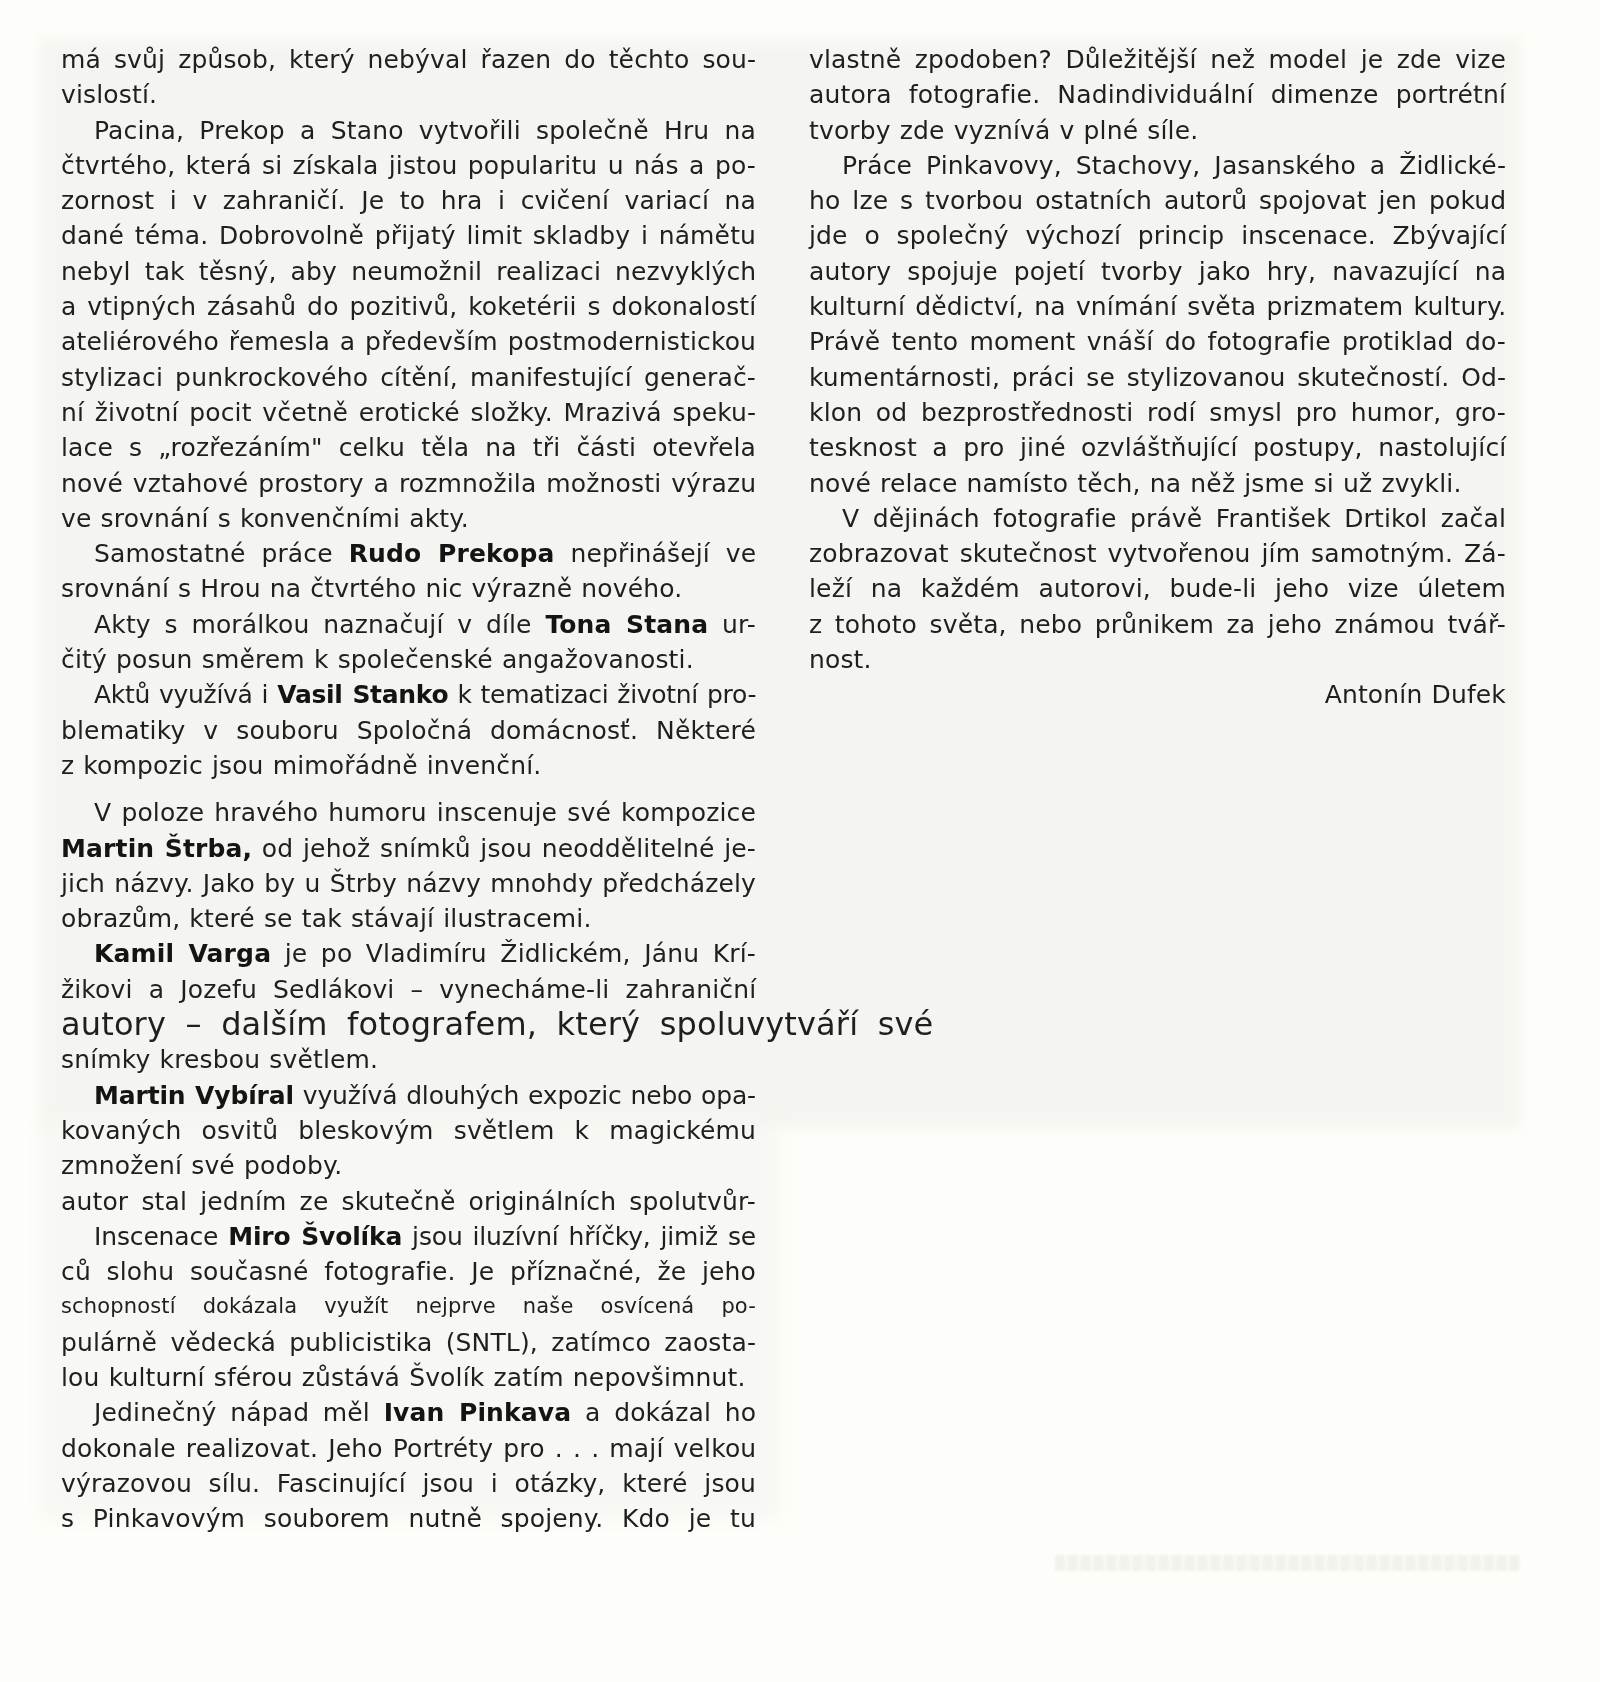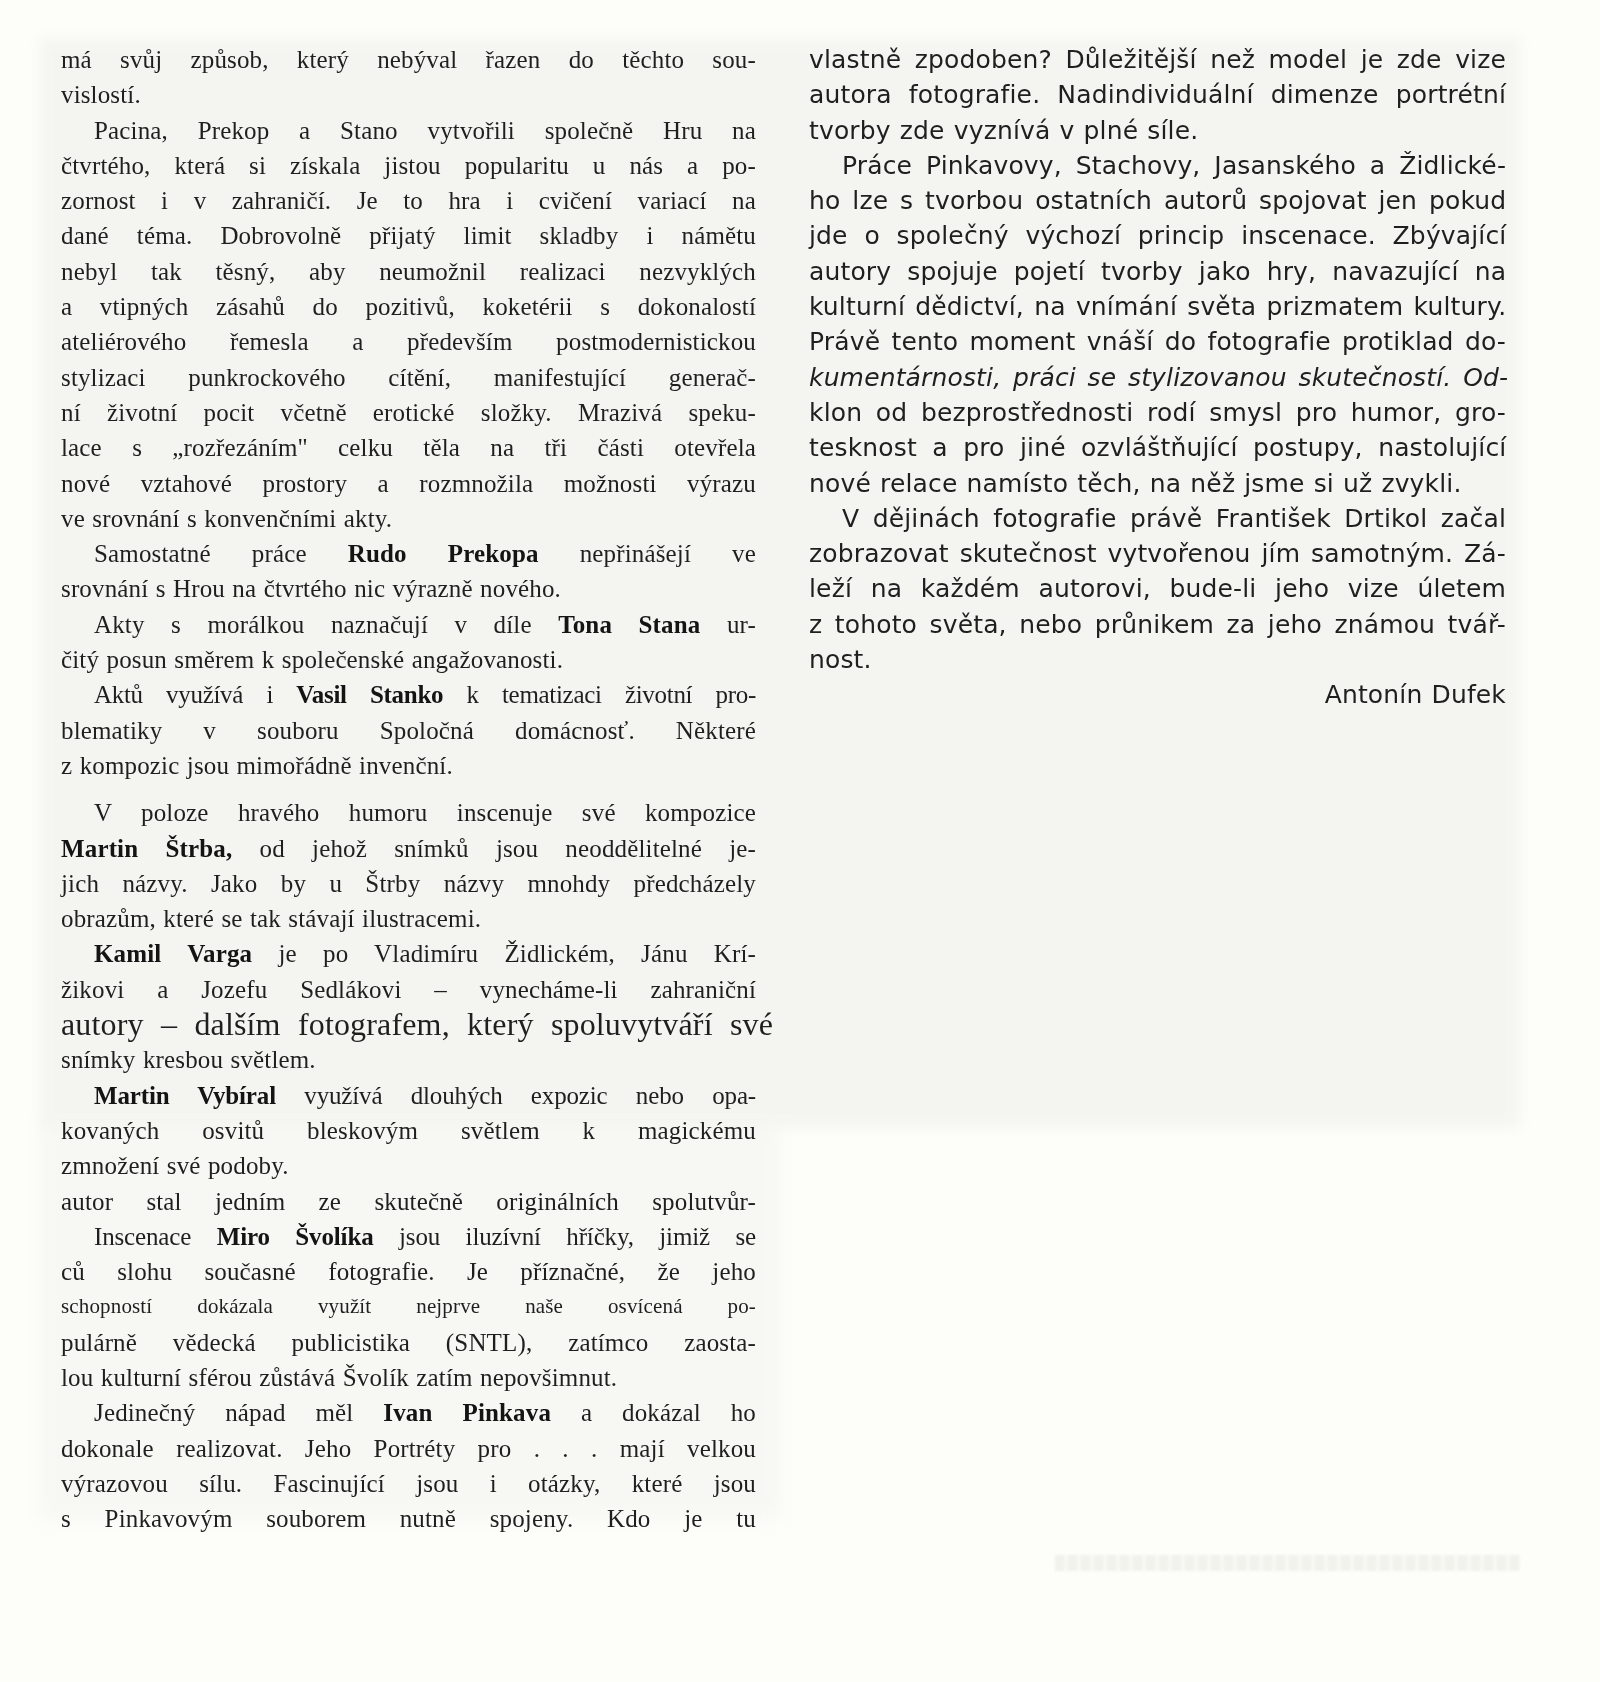--- a/index.html
+++ b/index.html
@@ -55,21 +55,20 @@
       font-size: 25px;
       line-height: 35.3px;
       text-align: justify;
       hyphens: manual;
       letter-spacing: 0.15px;
       word-spacing: 1px;
     }
     .col-left {
       left: 28px;
       width: 728px;
-      font-family: Liberation Serif, serif;
     }
     .col-right {
       left: 776px;
       width: 730px;
     }
     .para {
       margin: 0;
       text-indent: 33px;
     }
     .line-fill {
@@ -167,21 +166,21 @@
       <span class="line-fill" style="white-space: nowrap; font-size: 25px; display: block; text-align-last: justify; text-align: justify; word-spacing: 9px;"><span>autora fotografie. Nadindividuální dimenze portrétní</span></span>
       <span class="line-fill last" style="white-space: normal; font-size: 25px; display: block;"><span>tvorby zde vyznívá v plné síle.</span></span>
     </div>
     <div class="para">
       <span class="line-fill" style="padding-left: 33px; white-space: nowrap; font-size: 25px; display: block; text-align-last: justify; text-align: justify; word-spacing: 5.8px;"><span>Práce Pinkavovy, Stachovy, Jasanského a Židlické-</span></span>
       <span class="line-fill" style="white-space: nowrap; font-size: 25px; display: block; text-align-last: justify; text-align: justify; word-spacing: 3.75px;"><span>ho lze s tvorbou ostatních autorů spojovat jen pokud</span></span>
       <span class="line-fill" style="white-space: nowrap; font-size: 25px; display: block; text-align-last: justify; text-align: justify; word-spacing: 8.66667px;"><span>jde o společný výchozí princip inscenace. Zbývající</span></span>
       <span class="line-fill" style="white-space: nowrap; font-size: 25px; display: block; text-align-last: justify; text-align: justify; word-spacing: 8px;"><span>autory spojuje pojetí tvorby jako hry, navazující na</span></span>
       <span class="line-fill" style="white-space: nowrap; font-size: 25px; display: block; text-align-last: justify; text-align: justify; word-spacing: 2.16667px;"><span>kulturní dědictví, na vnímání světa prizmatem kultury.</span></span>
       <span class="line-fill" style="white-space: nowrap; font-size: 25px; display: block; text-align-last: justify; text-align: justify; word-spacing: 3.14286px;"><span>Právě tento moment vnáší do fotografie protiklad do-</span></span>
-      <span class="line-fill" style="white-space: nowrap; font-size: 25px; display: block; text-align-last: justify; text-align: justify; word-spacing: 3.6px; font-style: italic;"><span>kumentárnosti, práci se stylizovanou skutečností. Od-</span></span>
+      <span class="line-fill" style="white-space: nowrap; font-size: 25px; display: block; text-align-last: justify; text-align: justify; word-spacing: 3.6px;"><span>kumentárnosti, práci se stylizovanou skutečností. Od-</span></span>
       <span class="line-fill" style="white-space: nowrap; font-size: 25px; display: block; text-align-last: justify; text-align: justify; word-spacing: 5.57143px;"><span>klon od bezprostřednosti rodí smysl pro humor, gro-</span></span>
       <span class="line-fill" style="white-space: nowrap; font-size: 25px; display: block; text-align-last: justify; text-align: justify; word-spacing: 7.33333px;"><span>tesknost a pro jiné ozvláštňující postupy, nastolující</span></span>
       <span class="line-fill last" style="white-space: normal; font-size: 25px; display: block;"><span>nové relace namísto těch, na něž jsme si už zvykli.</span></span>
     </div>
     <div class="para">
       <span class="line-fill" style="padding-left: 33px; white-space: nowrap; font-size: 25px; display: block; text-align-last: justify; text-align: justify; word-spacing: 5.33333px;"><span>V dějinách fotografie právě František Drtikol začal</span></span>
       <span class="line-fill" style="white-space: nowrap; font-size: 25px; display: block; text-align-last: justify; text-align: justify; word-spacing: 2.8px;"><span>zobrazovat skutečnost vytvořenou jím samotným. Zá-</span></span>
       <span class="line-fill" style="white-space: nowrap; font-size: 25px; display: block; text-align-last: justify; text-align: justify; word-spacing: 10.5714px;"><span>leží na každém autorovi, bude-li jeho vize úletem</span></span>
       <span class="line-fill" style="white-space: nowrap; font-size: 25px; display: block; text-align-last: justify; text-align: justify; word-spacing: 4.375px;"><span>z tohoto světa, nebo průnikem za jeho známou tvář-</span></span>
       <span class="line-fill last" style="white-space: normal; font-size: 25px; display: block;"><span>nost.</span></span>

